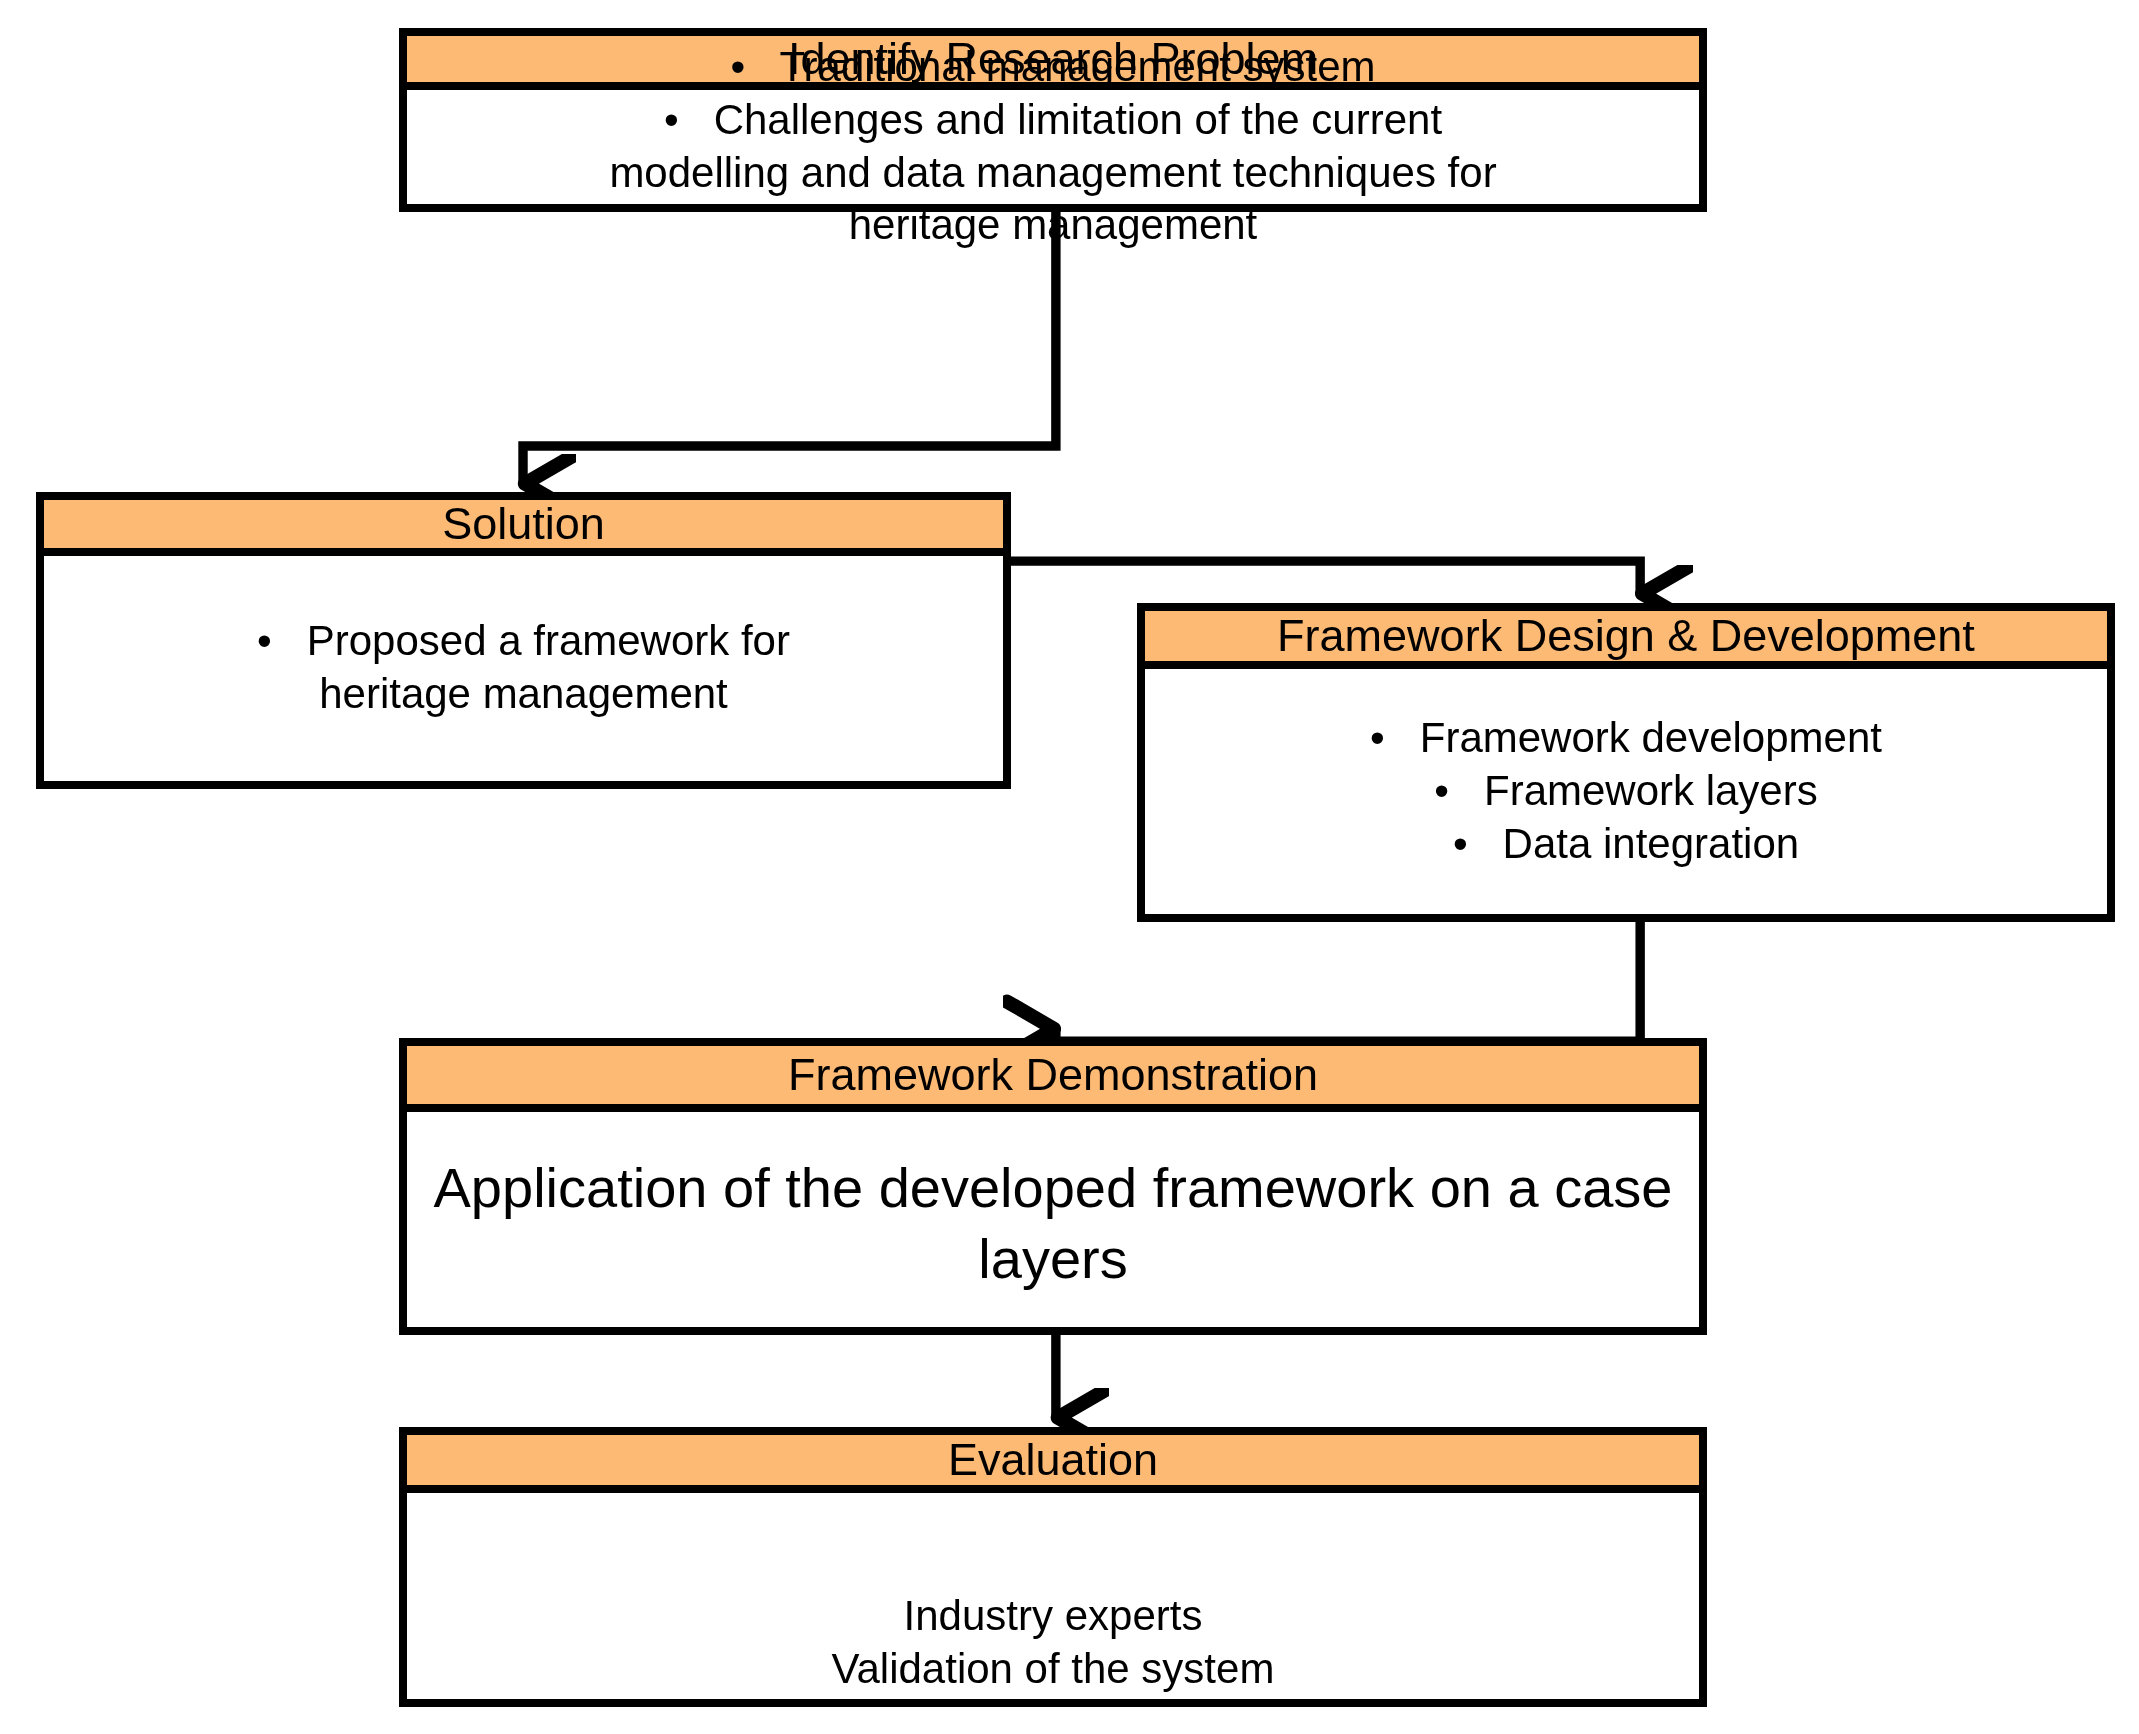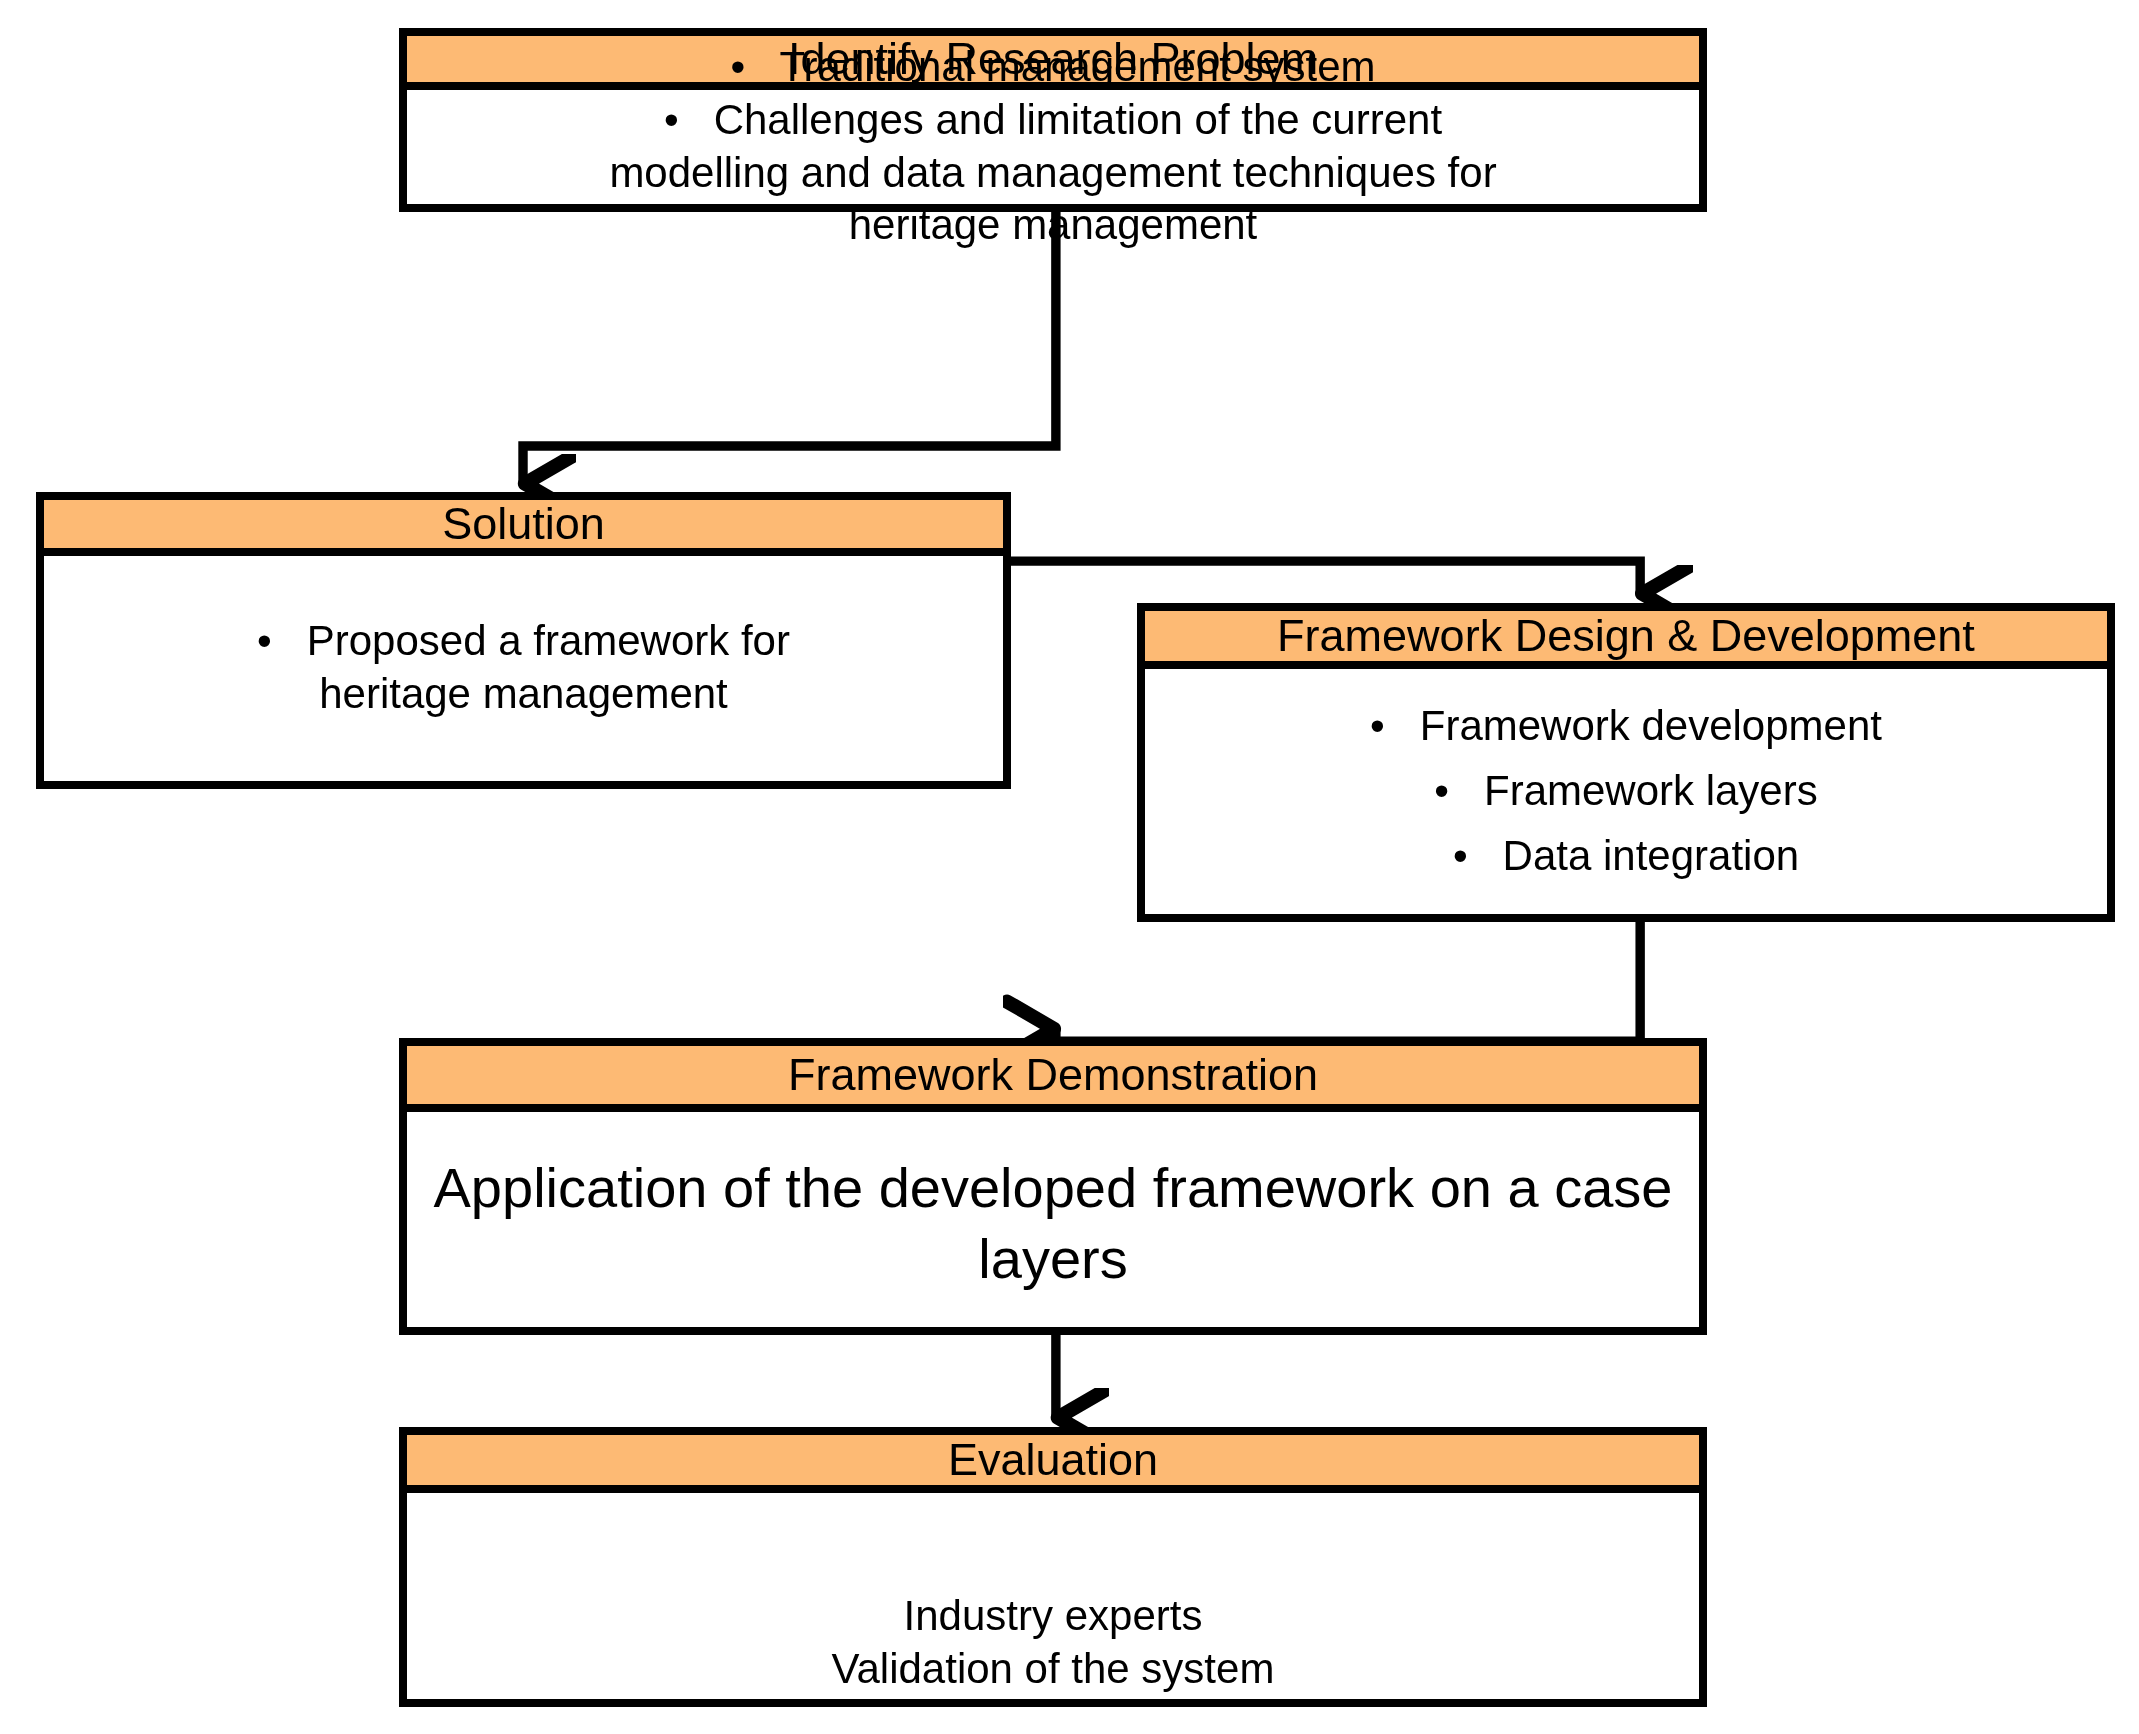--- a/index.html
+++ b/index.html
@@ -60,21 +60,21 @@
   #node-identify        { left: 399px;  top: 27.5px;   width: 1308px; height: 184px; }
   #node-identify  .node-header { height: 54px; font-size: 45px; }
   #node-identify  .node-body   { height: 114px; font-size: 42px; }
 
   #node-solution        { left: 36px;   top: 492px;  width: 975px; height: 297px; }
   #node-solution  .node-header { height: 56px; font-size: 45px; }
   #node-solution  .node-body   { height: 224px; font-size: 42px; }
 
   #node-framework       { left: 1137px; top: 603px;  width: 978px; height: 319px; }
   #node-framework .node-header { height: 58px; font-size: 45px; }
-  #node-framework .node-body   { height: 245px; font-size: 42px; gap: 12px; }
+  #node-framework .node-body   { height: 245px; font-size: 42px; }
 
   #node-demonstration   { left: 399px;  top: 1038px; width: 1308px; height: 297px; }
   #node-demonstration .node-header { height: 66px; font-size: 45px; }
   #node-demonstration .node-body   { height: 223px; font-size: 56px; align-items: center; }
 
   #node-evaluation      { left: 399px;  top: 1427px; width: 1308px; height: 280px; }
   #node-evaluation .node-header { height: 58px; font-size: 45px; }
   #node-evaluation .node-body   { height: 206px; font-size: 42px; justify-content: flex-end; }
 
   

